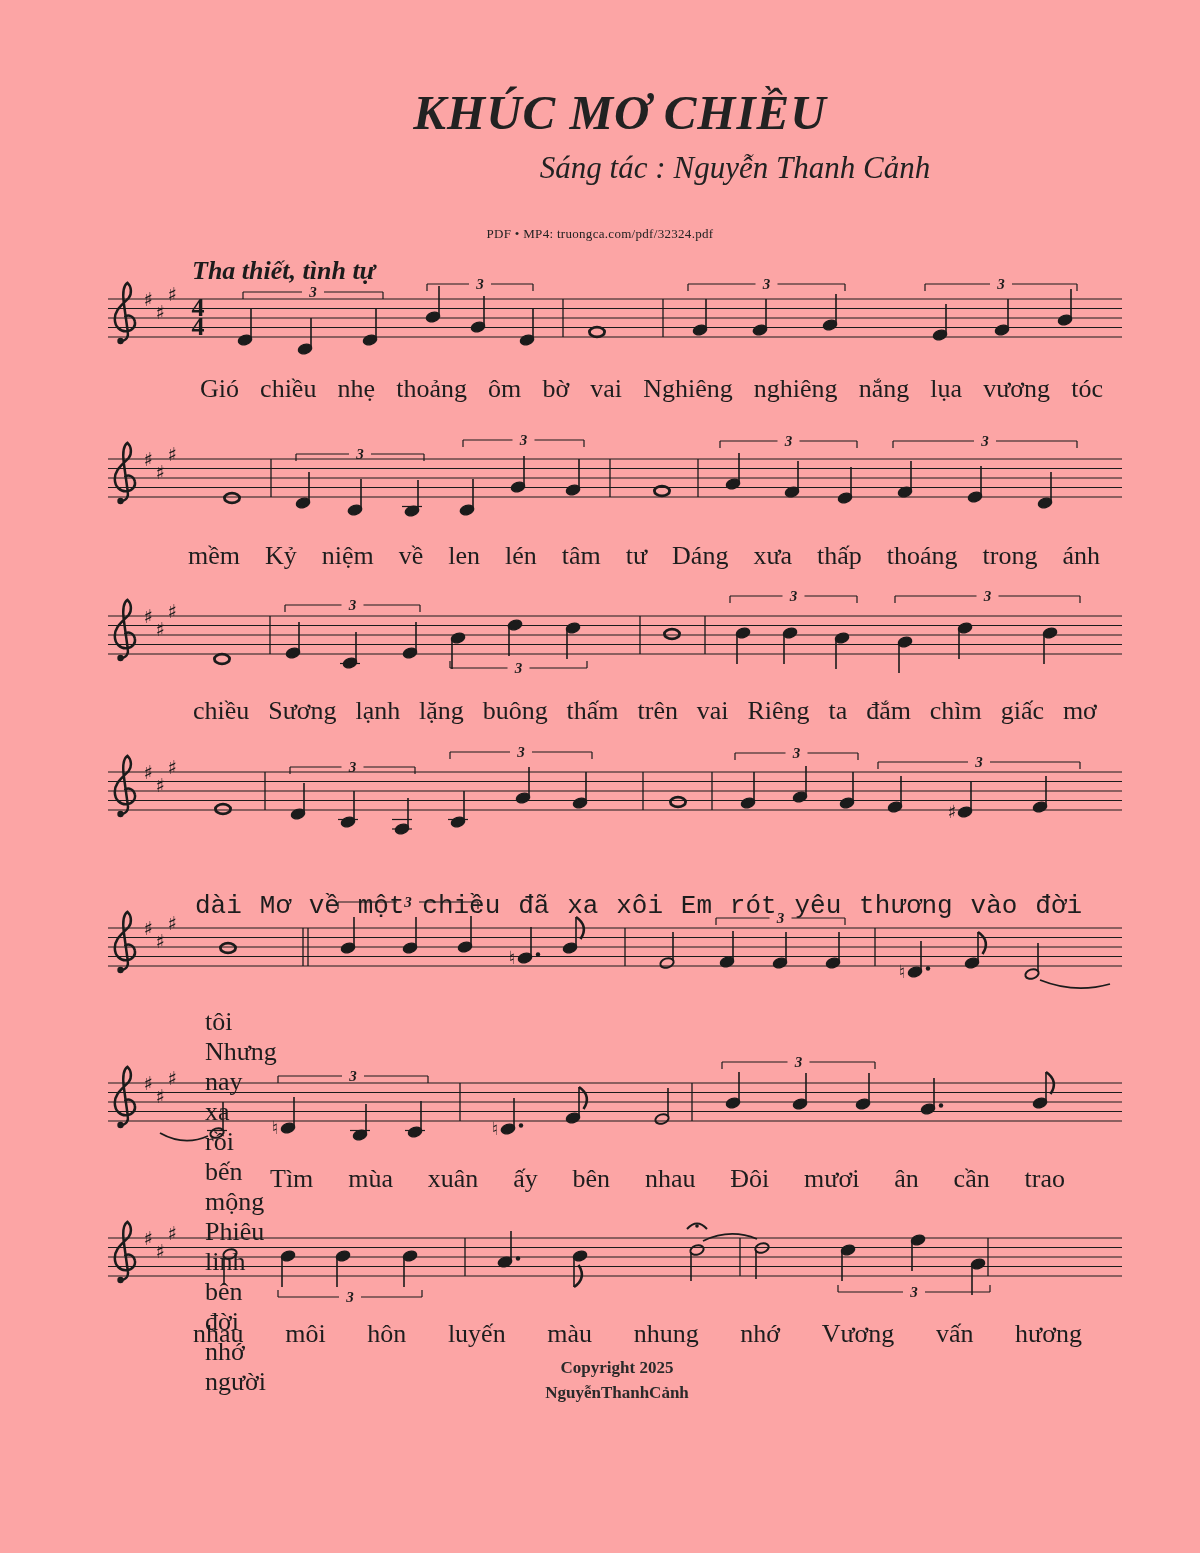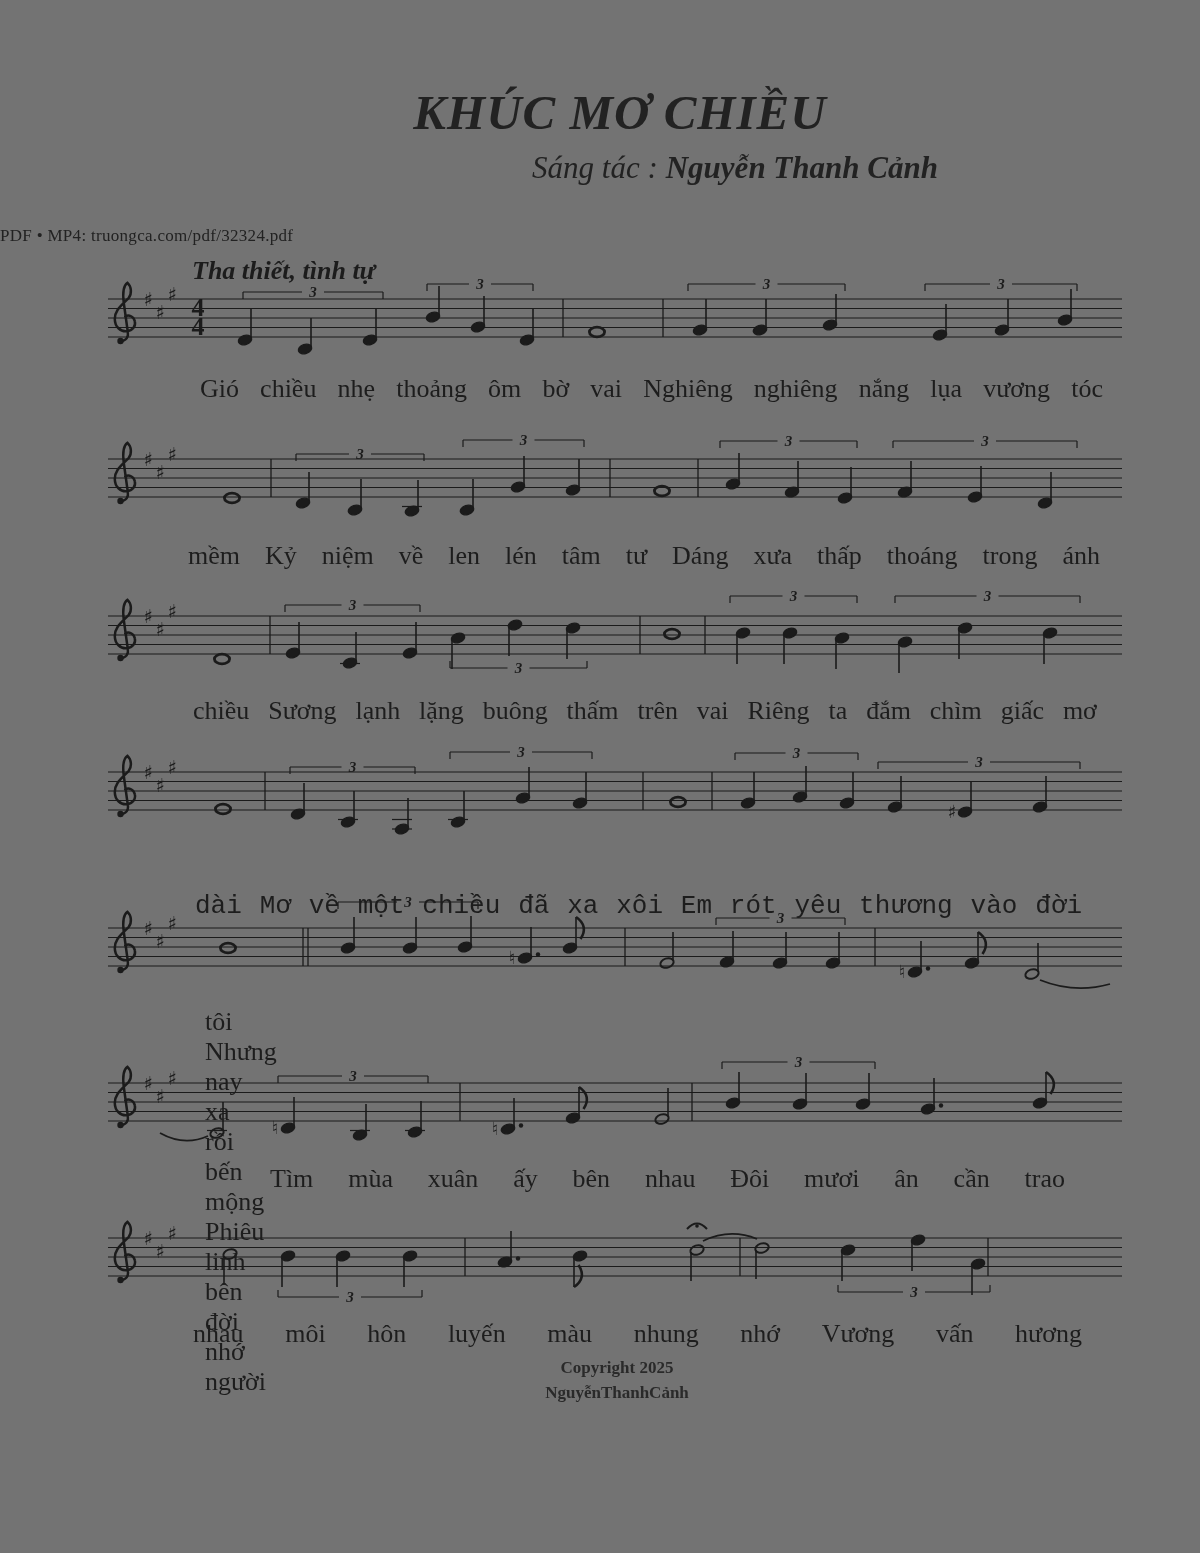--- a/index.html
+++ b/index.html
@@ -1,34 +1,34 @@
 <!DOCTYPE html>
 <html><head>
 <meta charset="utf-8">
 <style>
   html,body { margin:0; padding:0; background:#e8e8e8; }
   #page {
     position:relative; width:1200px; height:1553px; margin:0 auto;
-    background:#737373; overflow:hidden;
+    background:#fca5a5; overflow:hidden;
     font-family:"Liberation Serif", serif; color:#1a1a1a;
   }
   .title {
     position:absolute; top:84px; left:0; width:100%; text-align:center;
     transform:translateX(20px);
     font-size:49px; font-weight:bold; font-style:italic; letter-spacing:1px;
     color:#222;
   }
   .subtitle {
     position:absolute; top:150px; left:0; width:100%; text-align:center;
     transform:translateX(135px); font-size:31px; font-style:italic; color:#222;
   }
-  .subtitle .author { font-weight:bold; margin-left:8px; }
+  .subtitle .author { font-weight:normal; margin-left:8px; }
   .linkline {
-    position:absolute; top:226px; left:0; width:100%; text-align:left;
-    font-size:17px; color:#222; letter-spacing:0.3px;
+    position:absolute; top:226px; left:0; width:100%; text-align:center;
+    font-size:13px; color:#222; letter-spacing:0.3px;
   }
   .tempo {
     position:absolute; top:256px; left:192px;
     font-size:26px; font-weight:bold; font-style:italic; color:#1c1c1c;
   }
   .staff-svg { position:absolute; pointer-events:none; }
   .lyrics {
     position:absolute; display:flex; justify-content:space-between;
     font-size:26px; color:#1d1d1d; white-space:nowrap;
   }

